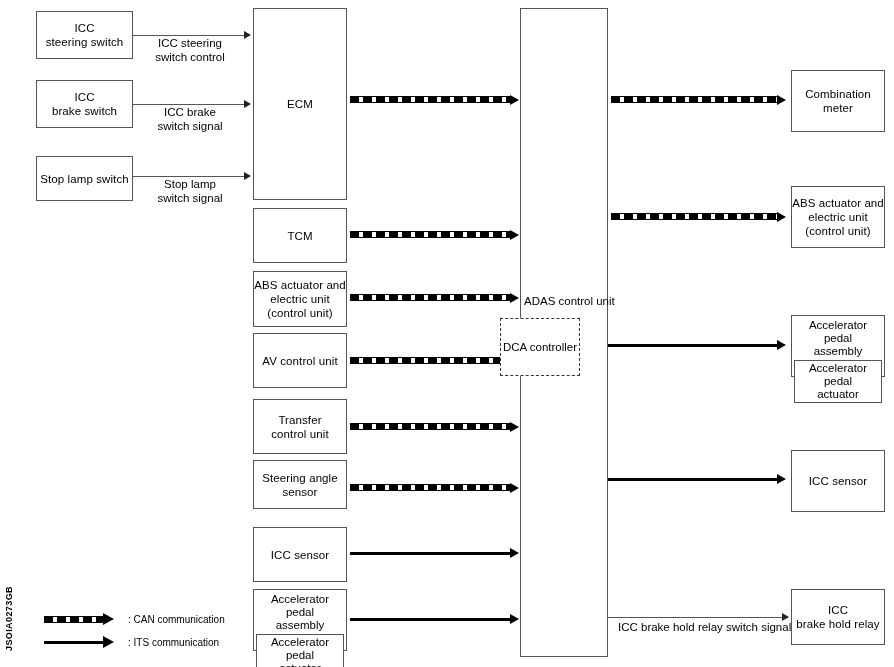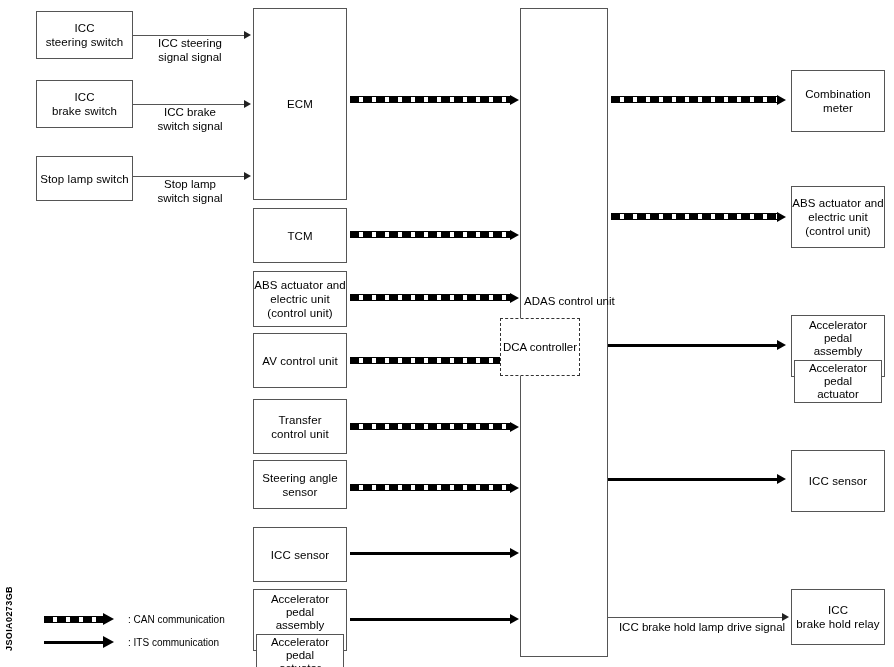--- a/index.html
+++ b/index.html
@@ -191,21 +191,21 @@
   <div class="thin-line" style="left:133px;top:35px;width:112px;"></div>
   <div class="ah small" style="left:244px;top:31px;"></div>
 
   <div class="thin-line" style="left:133px;top:104px;width:112px;"></div>
   <div class="ah small" style="left:244px;top:100px;"></div>
 
   <div class="thin-line" style="left:133px;top:176px;width:112px;"></div>
   <div class="ah small" style="left:244px;top:172px;"></div>
 
   <div class="sig-label" style="left:138px;top:36px;width:104px;white-space:pre-line;">ICC steering
-signal signal</div>
+switch control</div>
   <div class="sig-label" style="left:138px;top:105px;width:104px;white-space:pre-line;">ICC brake
 switch signal</div>
   <div class="sig-label" style="left:138px;top:177px;width:104px;white-space:pre-line;">Stop lamp
 switch signal</div>
 
   <div class="box" style="left:253px;top:8px;width:94px;height:192px;">
     <span style="white-space:pre-line;">ECM</span>
   </div>
   <div class="box" style="left:253px;top:208px;width:94px;height:55px;">
     <span style="white-space:pre-line;">TCM</span>
@@ -274,21 +274,21 @@
   <div class="ah" style="left:777px;top:212px;"></div>
 
   <div class="its-line" style="left:608px;top:344px;width:172px;"></div>
   <div class="ah" style="left:777px;top:340px;"></div>
 
   <div class="its-line" style="left:608px;top:478px;width:172px;"></div>
   <div class="ah" style="left:777px;top:474px;"></div>
 
   <div class="thin-line" style="left:608px;top:617px;width:174px;"></div>
   <div class="ah small" style="left:782px;top:613px;"></div>
-  <div class="sig-label" style="left:618px;top:620px;width:168px;">ICC brake hold lamp drive signal</div>
+  <div class="sig-label" style="left:618px;top:620px;width:168px;">ICC brake hold relay switch signal</div>
 
   <div class="box" style="left:791px;top:70px;width:94px;height:62px;">
     <span style="white-space:pre-line;">Combination meter</span>
   </div>
   <div class="box" style="left:791px;top:186px;width:94px;height:62px;">
     <span style="white-space:pre-line;">ABS actuator and
 electric unit
 (control unit)</span>
   </div>
 

